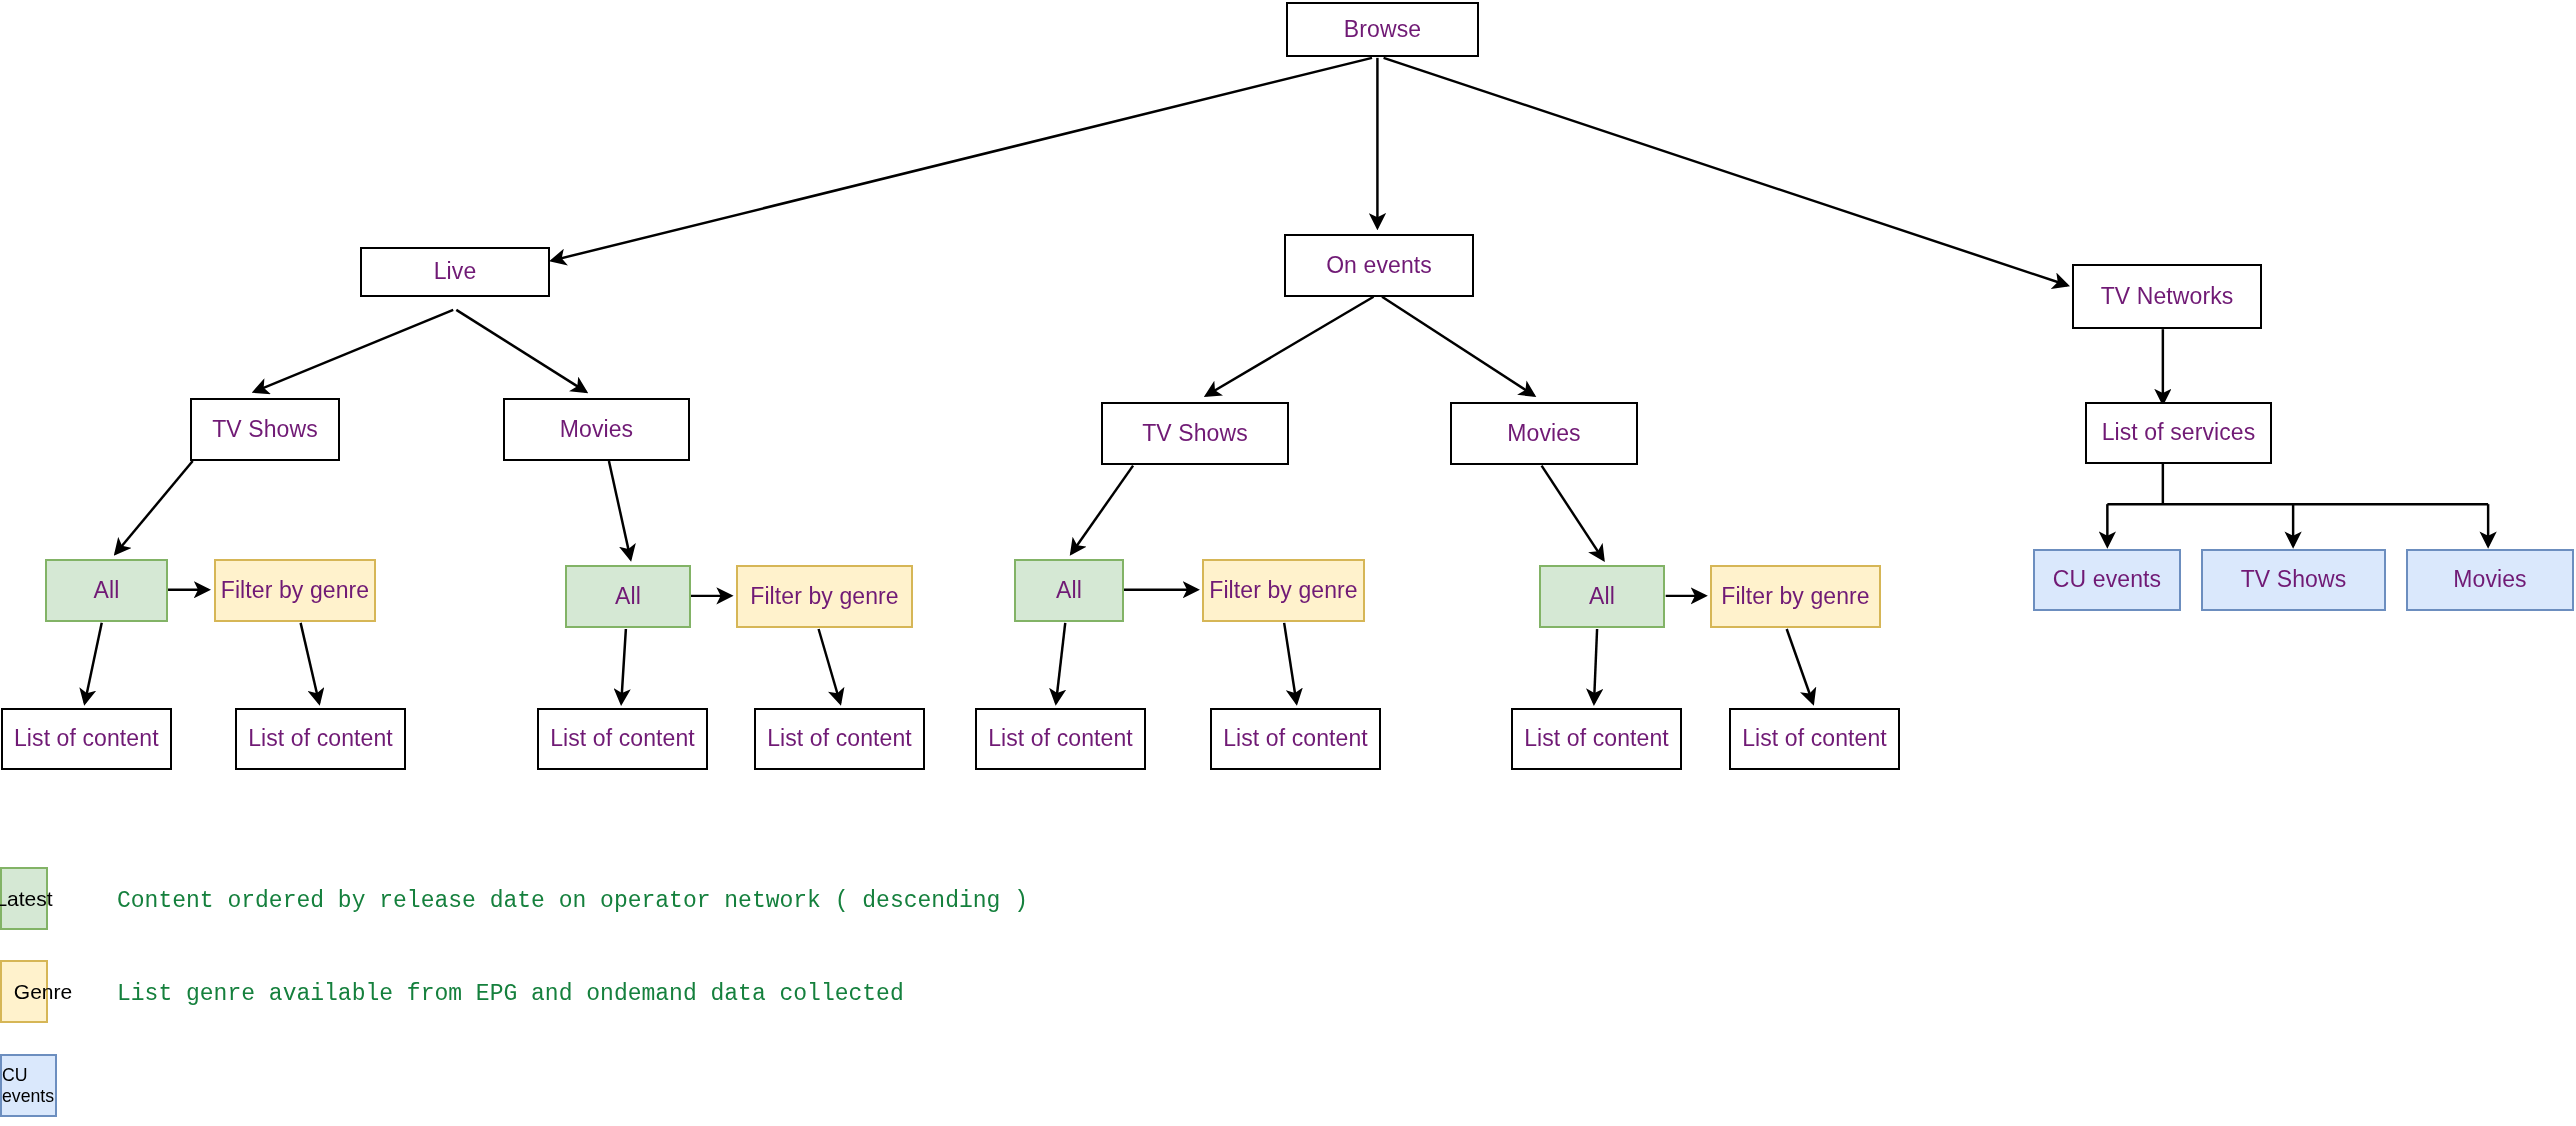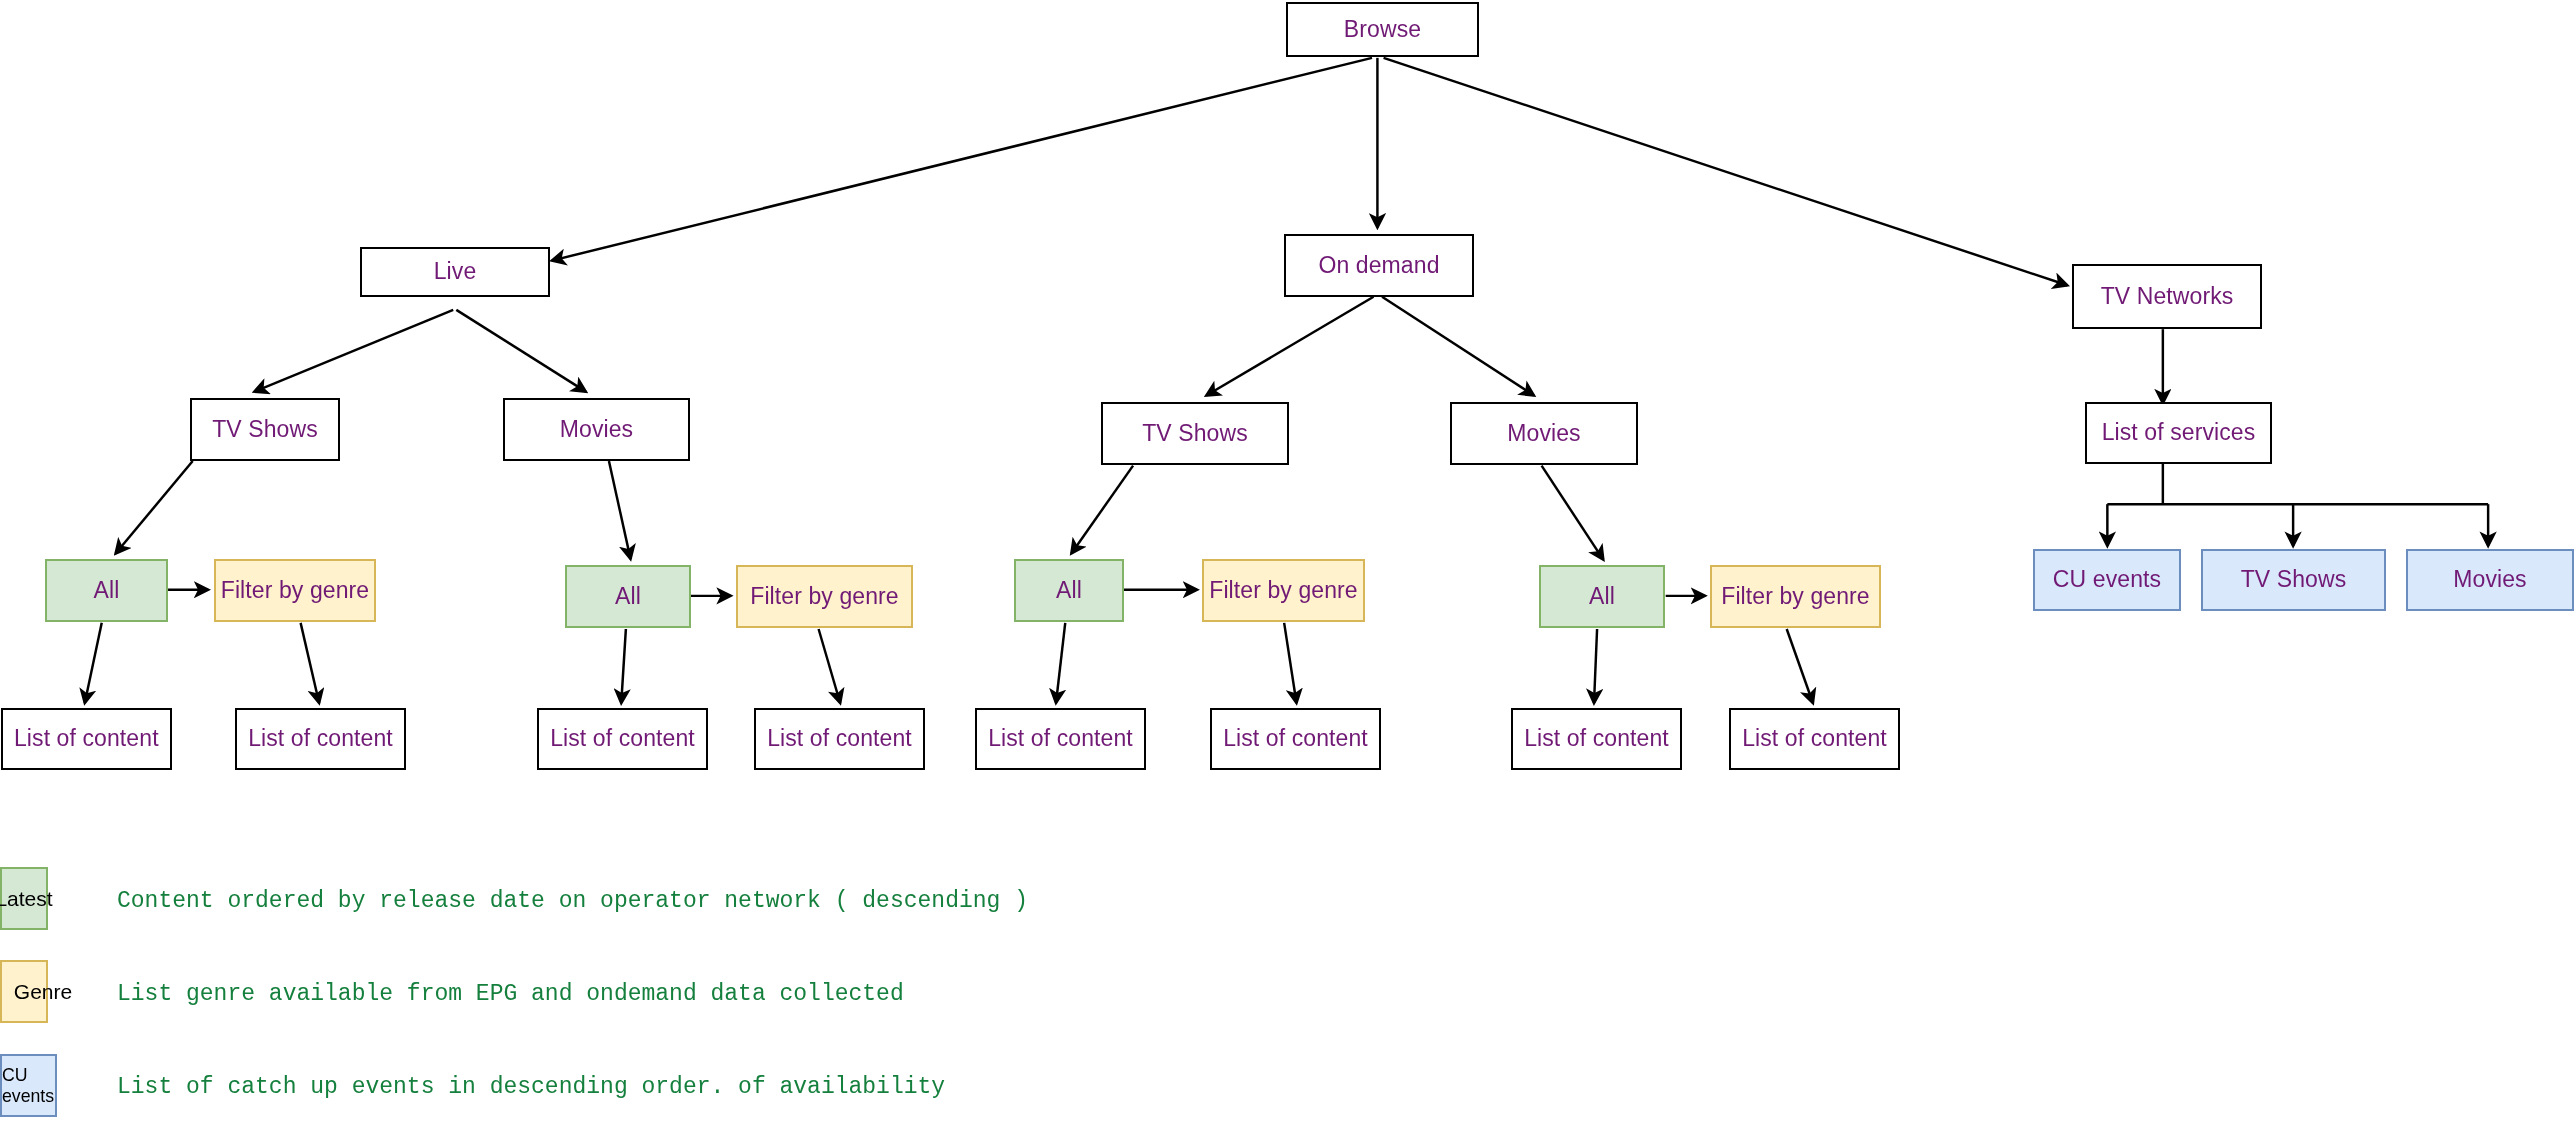--- a/index.html
+++ b/index.html
@@ -136,21 +136,21 @@
   </svg>
 
   <div class="node" style="left:1286px; top:2.3px; width:193px; height:55px;">
     <span>Browse</span>
   </div>
 
   <div class="node" style="left:360px; top:247px; width:190px; height:50px;">
     <span>Live</span>
   </div>
   <div class="node" style="left:1284px; top:234px; width:190px; height:63px;">
-    <span>On demand</span>
+    <span>On events</span>
   </div>
   <div class="node" style="left:2072px; top:264px; width:190px; height:65px;">
     <span>TV Networks</span>
   </div>
 
   <div class="node" style="left:190px; top:398px; width:150px; height:63px;">
     <span>TV Shows</span>
   </div>
   <div class="node" style="left:503px; top:398px; width:187px; height:63px;">
     <span>Movies</span>
@@ -235,16 +235,15 @@
   <div class="legend-text" style="left:117px; top:888px;">Content ordered by release date on operator network ( descending )</div>
 
   <div class="legend-swatch" style="left:0px; top:960px; width:48px; height:63px; background:#fff2cc; border:2.3px solid #d6b656;padding-left:38px;">
     <span>Genre</span>
   </div>
   <div class="legend-text" style="left:117px; top:981px;">List genre available from EPG and ondemand data collected</div>
 
   <div class="legend-swatch small-label" style="left:0px; top:1054px; width:57px; height:63px; background:#dae8fc; border:2.3px solid #6c8ebf;">
     <span>CU events</span>
   </div>
-  <div class="legend-text" style="left:117px; top:1074px;">List of catch up events in descending order. of availability</div>
 
 </div>
 
 
 </body></html>

